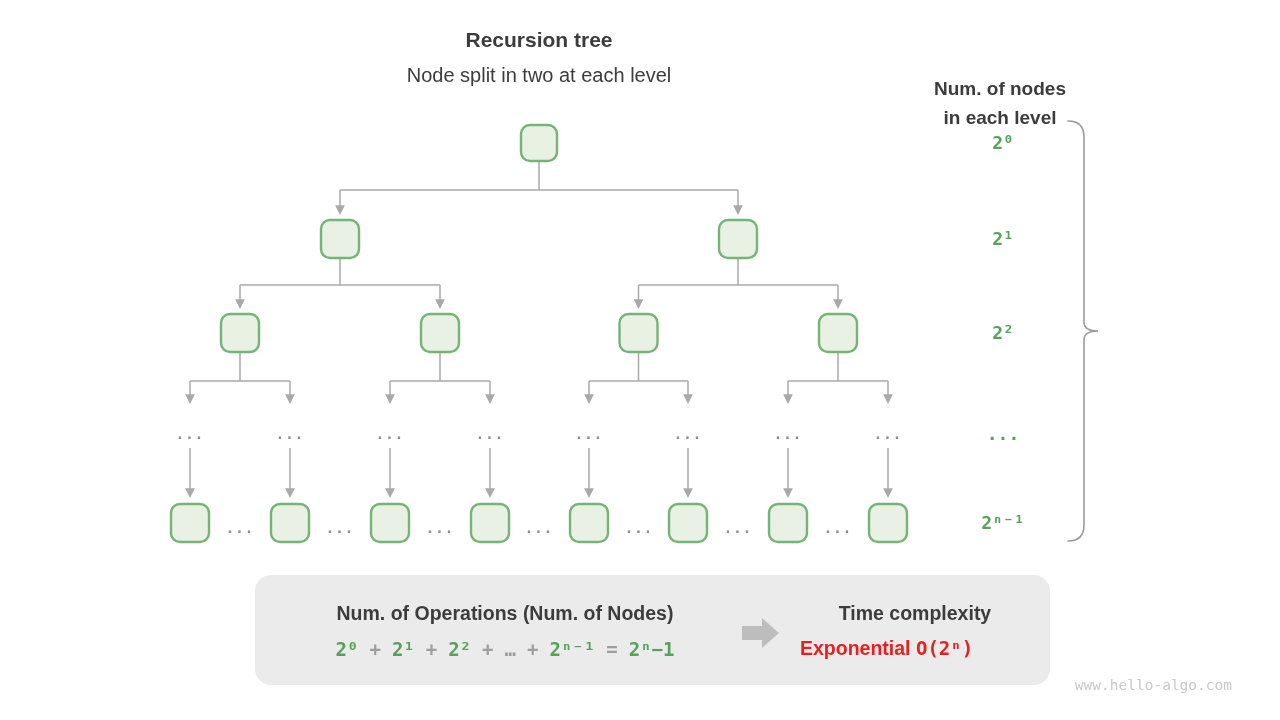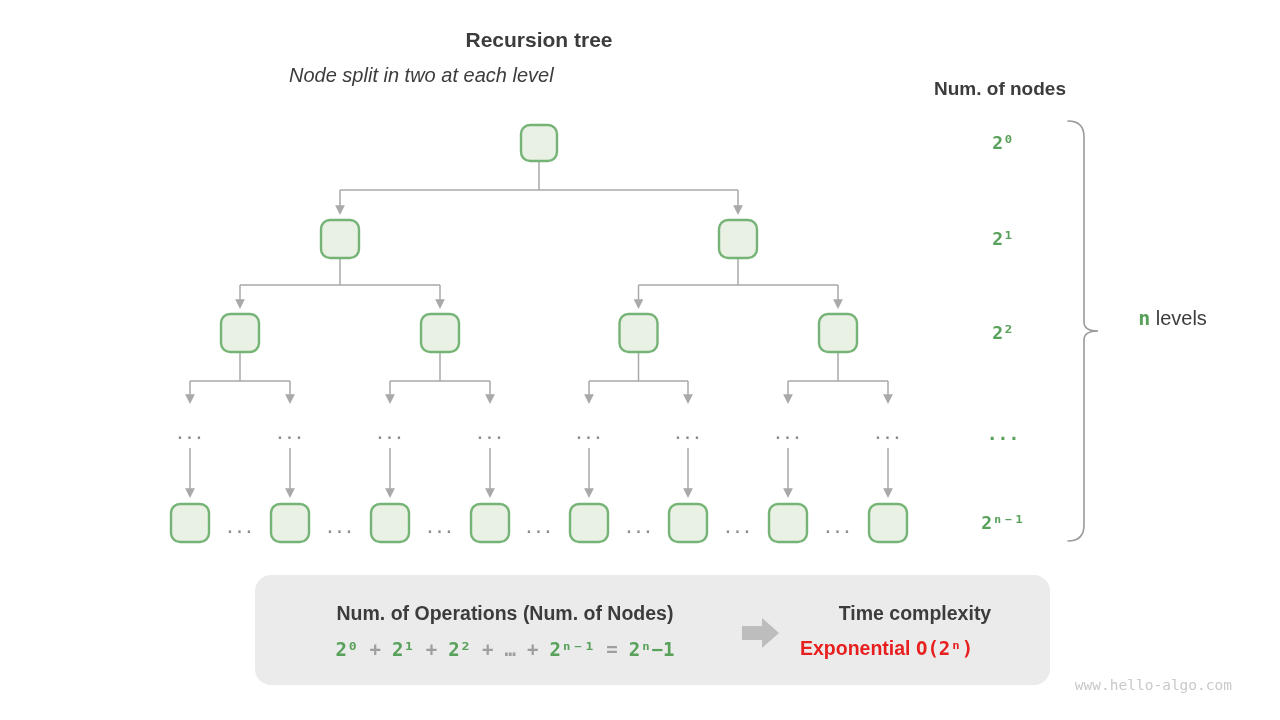--- a/index.html
+++ b/index.html
@@ -5,21 +5,21 @@
   :root{
     --green:#57a15a; --node_border:#76b376; --node_fill:#e8f1e4;
     --line:#a9a9a9; --dark:#3c3c3c; --operator:#9e9e9e;
     --box_bg:#ebebeb; --red:#e81f1f; --watermark:#c9c9c9;
   }
   html,body{margin:0;padding:0;}
   body{font-family:"Liberation Sans",sans-serif;background:#fff;}
   .canvas{position:relative;width:1280px;height:720px;background:#ffffff;overflow:hidden;}
   .abs{position:absolute;}
   .title{left:289px;top:28px;width:500px;text-align:center;font-size:21px;font-weight:bold;color:var(--dark);}
-  .subtitle{left:289px;top:64px;width:500px;text-align:left;font-size:20px;color:var(--dark);font-style:italic;}
+  .subtitle{left:289px;top:64px;width:500px;text-align:center;font-size:20px;color:var(--dark);}
   .right-header{left:890px;top:32px;width:220px;text-align:center;font-size:19px;font-weight:bold;color:var(--dark);line-height:29px;margin-top:42px;}
   .tree-svg{left:0;top:0;}
   .node{fill:var(--node_fill);stroke:var(--node_border);stroke-width:2.4px;}
   .edge{stroke:var(--line);stroke-width:1.5px;fill:none;}
   .dots{width:40px;text-align:center;font-family:"DejaVu Sans Mono",monospace;font-weight:bold;font-size:14px;color:#8c8c8c;letter-spacing:1px;}
   .lvl{left:948px;width:110px;text-align:center;font-family:"DejaVu Sans Mono",monospace;font-weight:bold;font-size:18px;color:var(--green);}
   .brace-svg{left:1060px;top:110px;}
   .brace-label{left:1105px;top:303px;width:135px;text-align:center;font-size:20px;color:var(--dark);line-height:30px;}
   .brace-label .nvar{font-family:"DejaVu Sans Mono",monospace;font-weight:bold;color:var(--green);}
   .summary-box{left:255px;top:575px;width:795px;height:110px;background:var(--box_bg);border-radius:16px;}
@@ -36,20 +36,21 @@
 </head>
 <body>
 
 <div class="canvas">
 
   <div class="abs title">Recursion tree</div>
   <div class="abs subtitle">Node split in two at each level</div>
 
   <div class="abs right-header">
     <div>Num. of nodes</div>
+    <div>in each level</div>
   </div>
 
   <svg class="abs tree-svg" width="960" height="560" viewBox="0 0 960 560">
     <defs>
       <marker id="arrow" viewBox="0 0 10 10" refX="8" refY="5" markerWidth="6.5" markerHeight="6.5" orient="auto-start-reverse">
         <path d="M0 0 L10 5 L0 10 z" fill="#a9a9a9"></path>
       </marker>
     </defs>
     <g class="edges">
       <path class="edge" d="M539 161 V190"></path>
@@ -136,24 +137,20 @@
   <span class="abs lvl" style="top:228px">2¹</span>
   <span class="abs lvl" style="top:322px">2²</span>
   <span class="abs lvl" style="top:423px">...</span>
   <span class="abs lvl" style="top:512px">2ⁿ⁻¹</span>
 
   <svg class="abs brace-svg" width="50" height="445" viewBox="0 0 50 445">
     <path d="M8 11 Q24 11 24 27 L24 212 Q24 221 38 221 Q24 221 24 230 L24 415 Q24 431 8 431" fill="none" stroke="#9a9a9a" stroke-width="1.6" stroke-linecap="round"></path>
   </svg>
 
   <div class="abs brace-label">
-    <div>
-      <span class="nvar">n</span>
-      <span>levels</span>
-    </div>
   </div>
 
   <div class="abs summary-box"></div>
   <div class="abs op-title">Num. of Operations (Num. of Nodes)</div>
 
   <div class="abs formula">
 
       <span class="tok green">2⁰</span>
 
       <span class="tok gray">+</span>

